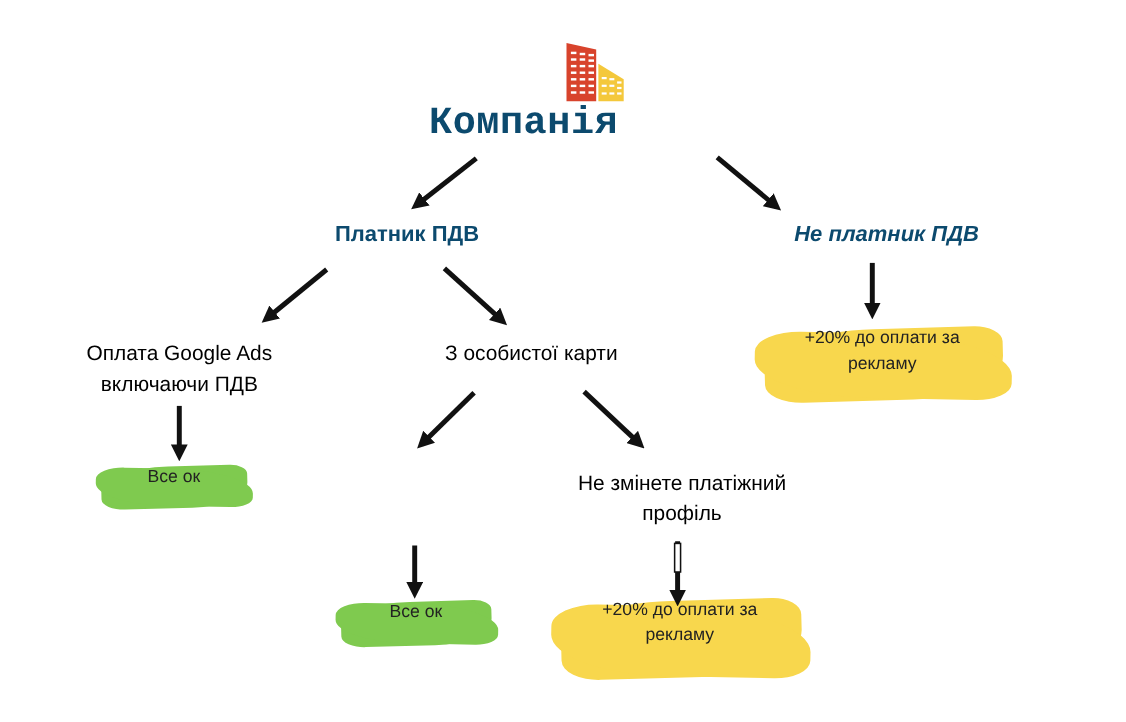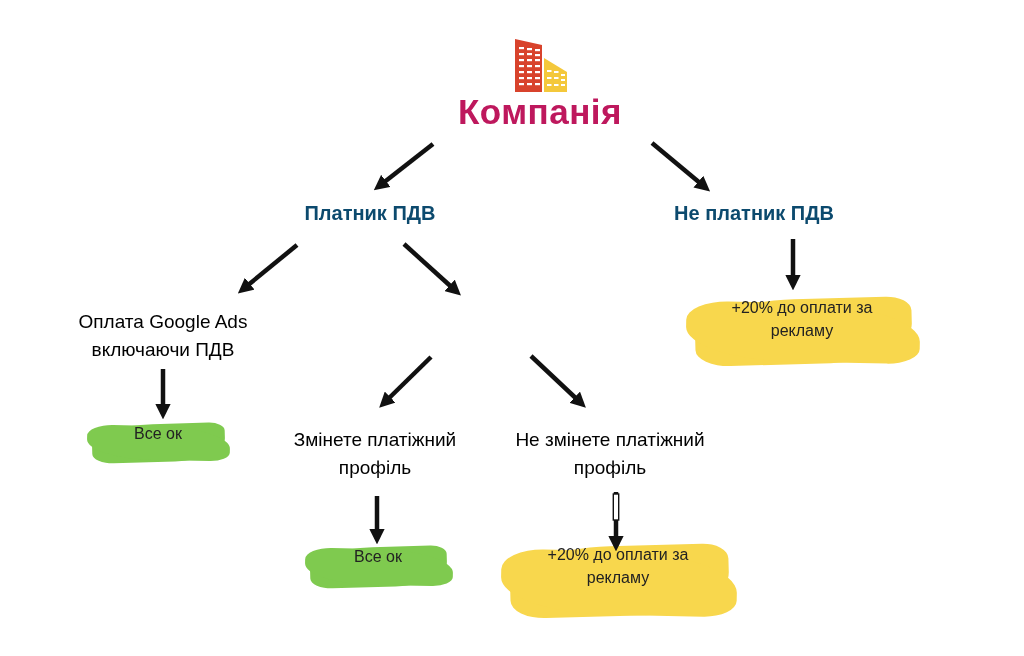--- a/index.html
+++ b/index.html
@@ -18,25 +18,25 @@
     color: #000000;
     font-size: 19px;
     line-height: 1.45;
   }
   .node.bold {
     font-weight: bold;
     color: #0c4a6e;
     font-size: 20px;
   }
   .title {
-    text-align: center;
     font-weight: bold;
     font-size: 35px;
-    color: #be185d;
+    color: #0c4a6e;
     letter-spacing: 0.5px;
+    font-family: Liberation Mono, monospace;
   }
   .brush {
     display: flex;
     align-items: flex-start;
     justify-content: center;
     text-align: center;
     font-size: 16px;
     color: #222222;
     line-height: 1.45;
   }
@@ -103,26 +103,26 @@
         <rect x="56" y="53" width="4" height="2"></rect>
       <rect x="42" y="58" width="4.5" height="2"></rect>
         <rect x="49" y="58" width="4.5" height="2"></rect>
         <rect x="56" y="58" width="4" height="2"></rect>
     </g>
   </svg>
 
   <div class="abs title" style="left:390px; top:92px; width:300px;">Компанія</div>
 
   <div class="abs node bold" style="left:270px; top:199px; width:200px;">Платник ПДВ</div>
-  <div class="abs node bold" style="left:644px; top:199px; width:220px;">Не платник ПДВ</div>
+  <div class="abs node bold" style="left:696px; top:199px; width:220px;font-style:italic;">Не платник ПДВ</div>
 
   <div class="abs node" style="left:53px; top:308px; width:220px;">Оплата Google Ads включаючи ПДВ</div>
+  <div class="abs node" style="left:373px; top:308px; width:220px;">З особистої карти</div>
 
-  <div class="abs node" style="left:265px; top:426px; width:220px;">Змінете платіжний профіль</div>
-  <div class="abs node" style="left:490px; top:426px; width:240px;">Не змінете платіжний профіль</div>
+  <div class="abs node" style="left:500px; top:426px; width:240px;">Не змінете платіжний профіль</div>
 
   <div class="abs brush" style="left:88px; top:422px; width:140px; height:42px; --c:#7fca4f;">
     <span>Все ок</span>
   </div>
 
   <div class="abs brush" style="left:688px; top:296px; width:228px; height:72px; --c:#f8d74d;">
     <span style="width:200px;">+20% до оплати за рекламу</span>
   </div>
 
   <div class="abs brush" style="left:306px; top:545px; width:144px; height:44px; --c:#7fca4f;">

